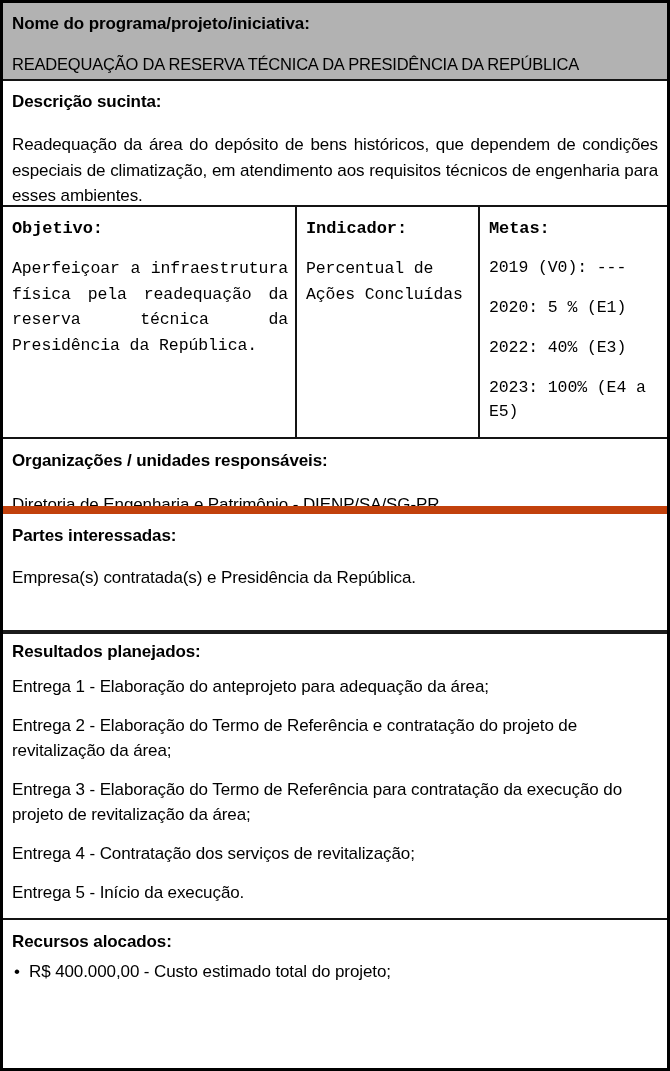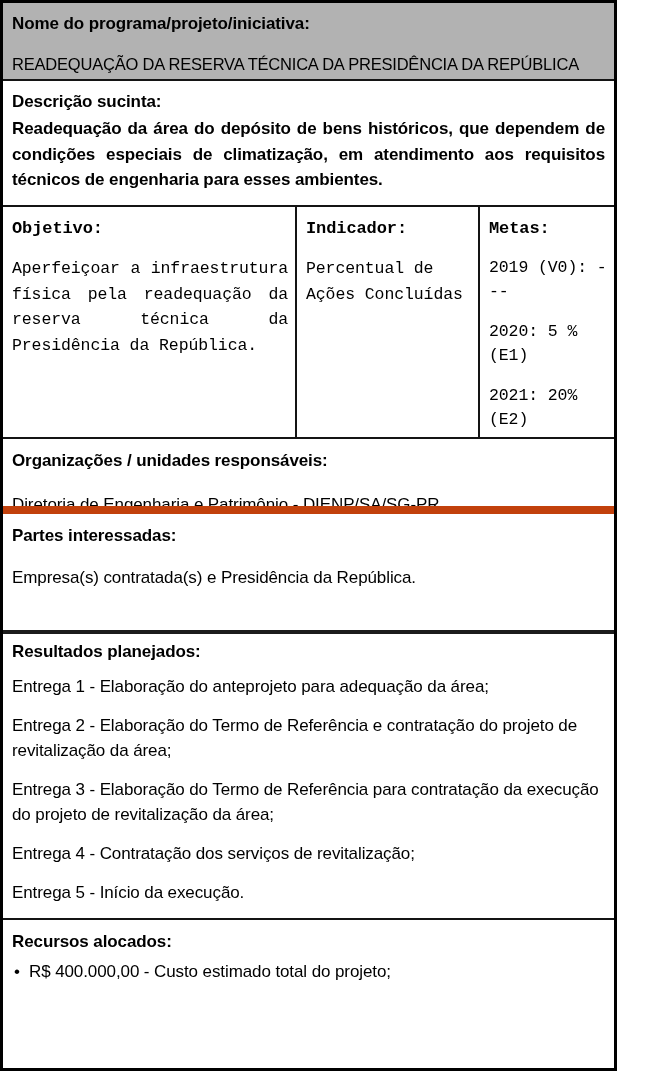--- a/index.html
+++ b/index.html
@@ -1,33 +1,33 @@
 <!DOCTYPE html>
 <html><head>
 <meta charset="utf-8">
 <style>
   html,body{margin:0;padding:0;background:#fff;}
   body{font-family:"Liberation Sans","DejaVu Sans",sans-serif;color:#000;}
   .doc{
-    width:617px;height:1071px;box-sizing:border-box;
+    width:670px;height:1071px;box-sizing:border-box;
     border:3px solid #000;background:#fff;
     display:flex;flex-direction:column;overflow:hidden;
   }
   .sec{box-sizing:border-box;flex:0 0 auto;overflow:hidden;}
   .label{font-weight:700;font-size:17px;line-height:20px;letter-spacing:-0.1px;}
   .body-text{font-size:17px;line-height:25.5px;letter-spacing:-0.1px;margin:0;}
   .just{text-align:justify;}
 
   
   .s-header{height:78px;padding:11px 9px 0;background:#b2b2b2;border-bottom:2px solid #141414;}
   .header-title{margin-top:20px;font-size:16.5px;line-height:21px;letter-spacing:-0.2px;white-space:nowrap;}
 
   
   .s-desc{height:126px;padding:11px 9px 0;border-bottom:2px solid #141414;}
-  .s-desc .body-text{margin-top:4px;font-weight:bold;}
+  .s-desc .body-text{margin-top:20px;}
 
   
   .s-row{height:232px;display:flex;border-bottom:2px solid #141414;}
   .col{box-sizing:border-box;padding:12px 7px 8px 9px;font-family:Liberation Mono, monospace;}
   .col1{width:294px;border-right:2px solid #141414;}
   .col2{width:183px;border-right:2px solid #141414;}
   .col3{flex:1;}
   .col .body-text{margin-top:17px;font-size:16.5px;line-height:25.5px;}
   .metas-list{margin-top:17px;}
   .metas-item{margin:0;font-size:16.5px;line-height:24px;letter-spacing:-0.1px;}
@@ -75,21 +75,20 @@
     </div>
     <div class="col col2">
       <div class="label">Indicador:</div>
       <p class="body-text">Percentual de Ações Concluídas</p>
     </div>
     <div class="col col3">
       <div class="label">Metas:</div>
       <div class="metas-list">
           <p class="metas-item">2019 (V0): ---</p>
           <p class="metas-item">2020: 5 % (E1)</p>
-          <p class="metas-item">2021: 20% (E2)</p>
           <p class="metas-item">2022: 40% (E3)</p>
           <p class="metas-item">2023: 100% (E4 a E5)</p>
         </div>
     </div>
   </div>
 
   <div class="sec s-org">
     <div class="label">Organizações / unidades responsáveis:</div>
     <p class="body-text">Diretoria de Engenharia e Patrimônio - DIENP/SA/SG-PR.</p>
   </div>

